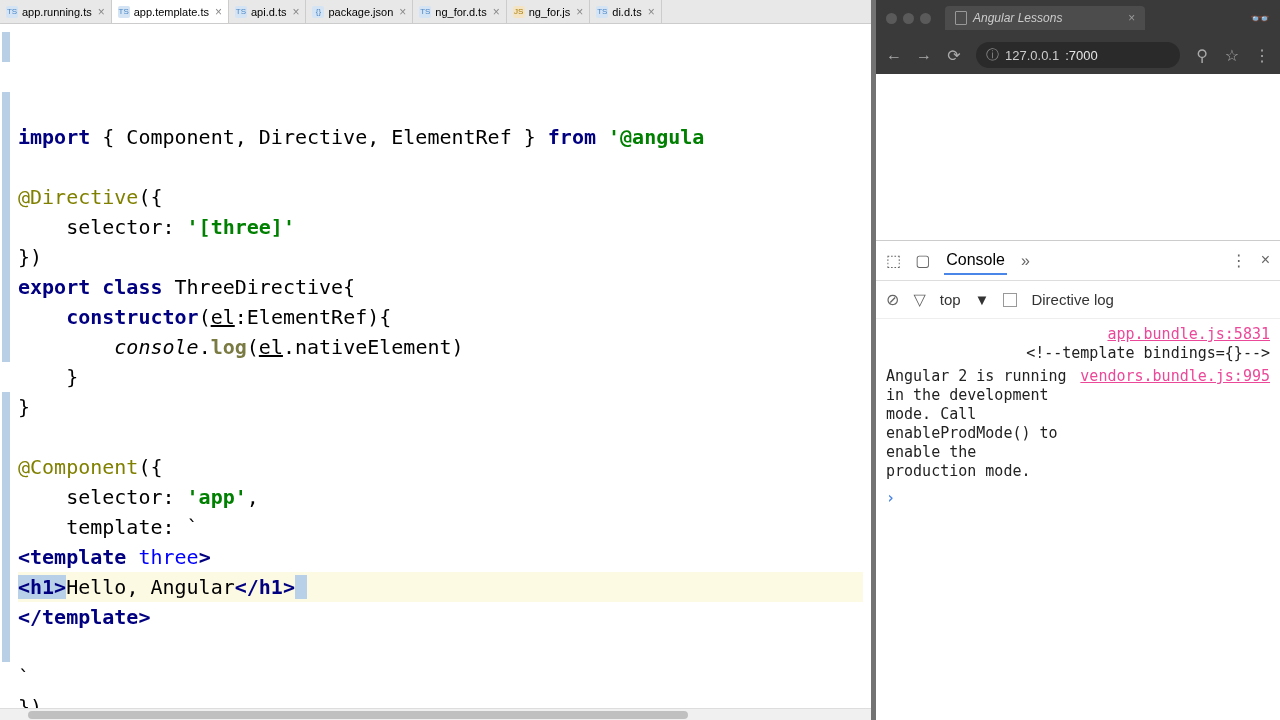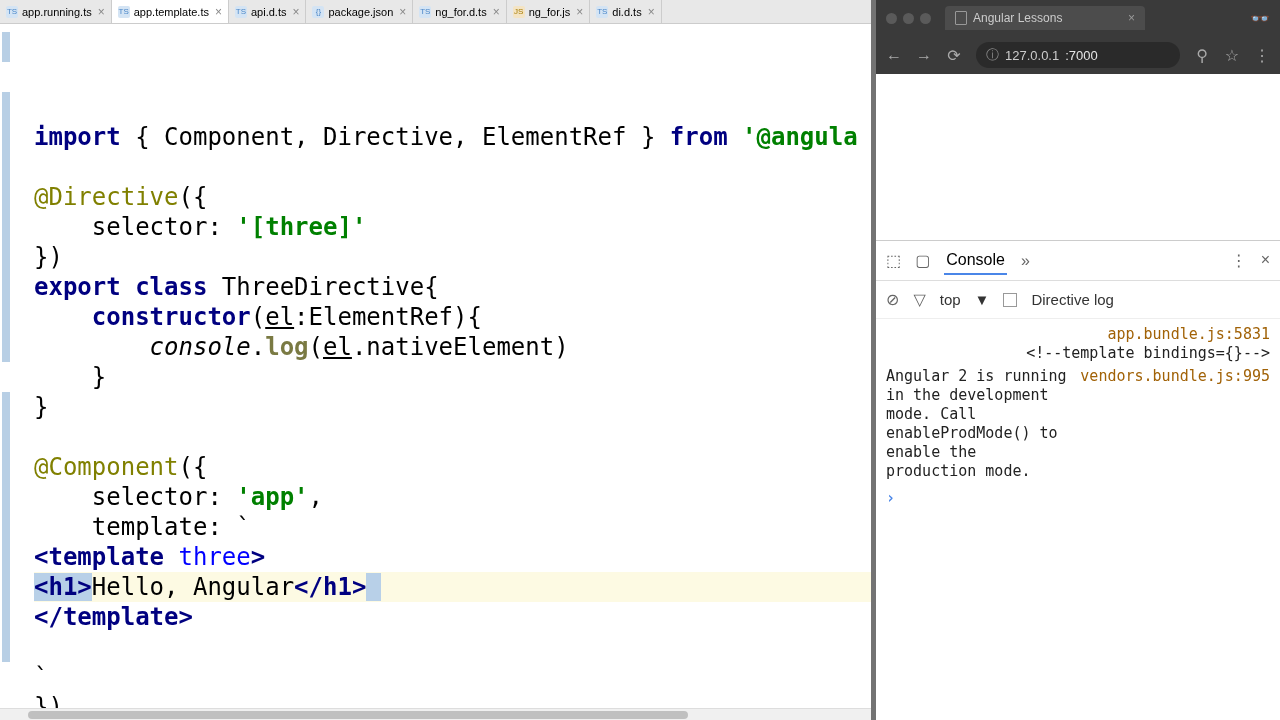--- a/index.html
+++ b/index.html
@@ -4,63 +4,63 @@
 <style>
 * { margin: 0; padding: 0; box-sizing: border-box; }
 body { font-family: -apple-system, BlinkMacSystemFont, sans-serif; width: 1280px; height: 720px; overflow: hidden; display: flex; background: #fff; }
 .ide { width: 876px; height: 720px; display: flex; flex-direction: column; background: #fff; border-right: 5px solid #737373; }
 .tabs { display: flex; background: #e8e8e8; border-bottom: 1px solid #ccc; height: 24px; font-size: 11px; }
 .tab { display: flex; align-items: center; padding: 0 6px; border-right: 1px solid #ccc; background: #e8e8e8; cursor: pointer; gap: 4px; white-space: nowrap; }
 .tab.active { background: #fff; }
 .tab-icon { width: 12px; height: 12px; display: inline-flex; align-items: center; justify-content: center; font-size: 8px; color: #4a86c7; background: #d4e4f4; border-radius: 2px; }
 .tab-icon.js { background: #f4e4c4; color: #a67c00; }
 .tab-close { color: #888; font-size: 12px; cursor: pointer; margin-left: 2px; }
-.editor { flex: 1; padding: 8px 16px; font-family: Menlo, Monaco, monospace; font-size: 24px; line-height: 30px; white-space: pre; overflow: auto; background: #fff; position: relative; }
+.editor { flex: 1; padding: 8px 0; font-family: Menlo, Monaco, monospace; font-size: 20px; line-height: 30px; white-space: pre; overflow: auto; background: #fff; position: relative; }
 .gutter { position: absolute; left: 0; top: 0; width: 14px; height: 100%; }
 .gmark { position: absolute; left: 2px; width: 8px; background: #b8cfe5; }
 .code { margin-left: 18px; }
 .kw { color: #000080; font-weight: bold; }
 .ann { color: #808000; }
 .str { color: #008000; font-weight: bold; }
 .tag { color: #000080; font-weight: bold; }
 .attr { color: #0000ff; }
 .method { color: #7a7a43; font-weight: bold; }
 .func { font-style: italic; }
 .und { text-decoration: underline; }
 .hl { background: #fdfae3; display: inline-block; width: 845px; }
 .sel { background: #b8d0e8; }
 .scrollbar-h { height: 12px; background: #f0f0f0; border-top: 1px solid #ddd; }
 .sb-thumb { width: 660px; height: 8px; background: #c0c0c0; border-radius: 4px; margin: 2px 0 0 28px; }
 .browser { width: 404px; height: 720px; display: flex; flex-direction: column; background: #fff; }
 .bwin { background: #3a3a3a; }
 .btbar { display: flex; align-items: center; padding: 6px 10px; gap: 6px; height: 36px; }
 .traffic { display: flex; gap: 6px; }
 .tdot { width: 11px; height: 11px; border-radius: 50%; background: #5a5a5a; }
-.btab { display: flex; align-items: center; background: #4c4c4c; color: #ccc; font-size: 12px; padding: 5px 10px; border-radius: 4px 4px 0 0; margin-left: 8px; gap: 6px; flex: 1; max-width: 200px; }
+.btab { display: flex; align-items: center; background: #4c4c4c; color: #ccc; font-size: 12px; padding: 5px 10px; border-radius: 4px 4px 0 0; margin-left: 8px; gap: 6px; flex: 1; max-width: 200px; font-style: italic; }
 .btab-icon { width: 12px; height: 14px; border: 1px solid #999; border-radius: 1px; }
 .btab-close { color: #999; margin-left: auto; cursor: pointer; }
 .hamb { color: #aaa; margin-left: auto; font-size: 16px; }
 .bnav { display: flex; align-items: center; padding: 6px 10px; gap: 14px; background: #3a3a3a; height: 38px; }
 .navicon { color: #aaa; font-size: 16px; cursor: pointer; width: 16px; text-align: center; }
 .addr { flex: 1; display: flex; align-items: center; background: #2a2a2a; color: #ccc; border-radius: 14px; padding: 4px 10px; font-size: 13px; gap: 6px; }
 .addr .proto { color: #888; }
 .addr .port { color: #e5e5e5; text-align: right; }
 .bpage { flex: 1; background: #fff; }
 .devtools { height: 480px; border-top: 1px solid #ccc; display: flex; flex-direction: column; background: #fff; }
 .dtabs { display: flex; align-items: center; padding: 6px 10px; gap: 14px; border-bottom: 1px solid #ddd; height: 40px; }
 .dtab { font-size: 16px; color: #333; cursor: pointer; padding: 4px 2px; }
 .dtab.active { border-bottom: 2px solid #4a86e8; color: #000; }
 .dicon { color: #666; font-size: 16px; cursor: pointer; }
 .dtoolbar { display: flex; align-items: center; padding: 6px 10px; gap: 14px; border-bottom: 1px solid #eee; font-size: 15px; height: 38px; }
 .dselect { display: flex; align-items: center; gap: 14px; color: #333; }
 .dcheck { width: 14px; height: 14px; border: 1px solid #999; }
 .console { flex: 1; padding: 6px 10px; font-family: Menlo, Monaco, monospace; font-size: 15px; line-height: 19px; overflow: auto; }
 .logrow { display: flex; margin-bottom: 4px; }
 .logmsg { flex: 1; color: #222; word-break: break-word; }
-.logsrc { color: #a16207; white-space: nowrap; margin-left: 8px; }
+.logsrc { color: #ec4899; text-decoration: underline; white-space: nowrap; margin-left: 8px; }
 .prompt { color: #4a86e8; font-weight: bold; margin-top: 8px; }
 .dmenu { margin-left: auto; display: flex; gap: 14px; }
 </style>
 </head>
 <body>
 
 <div class="ide">
   <div class="tabs">
     <div class="tab">
         <span class="tab-icon">TS</span>

